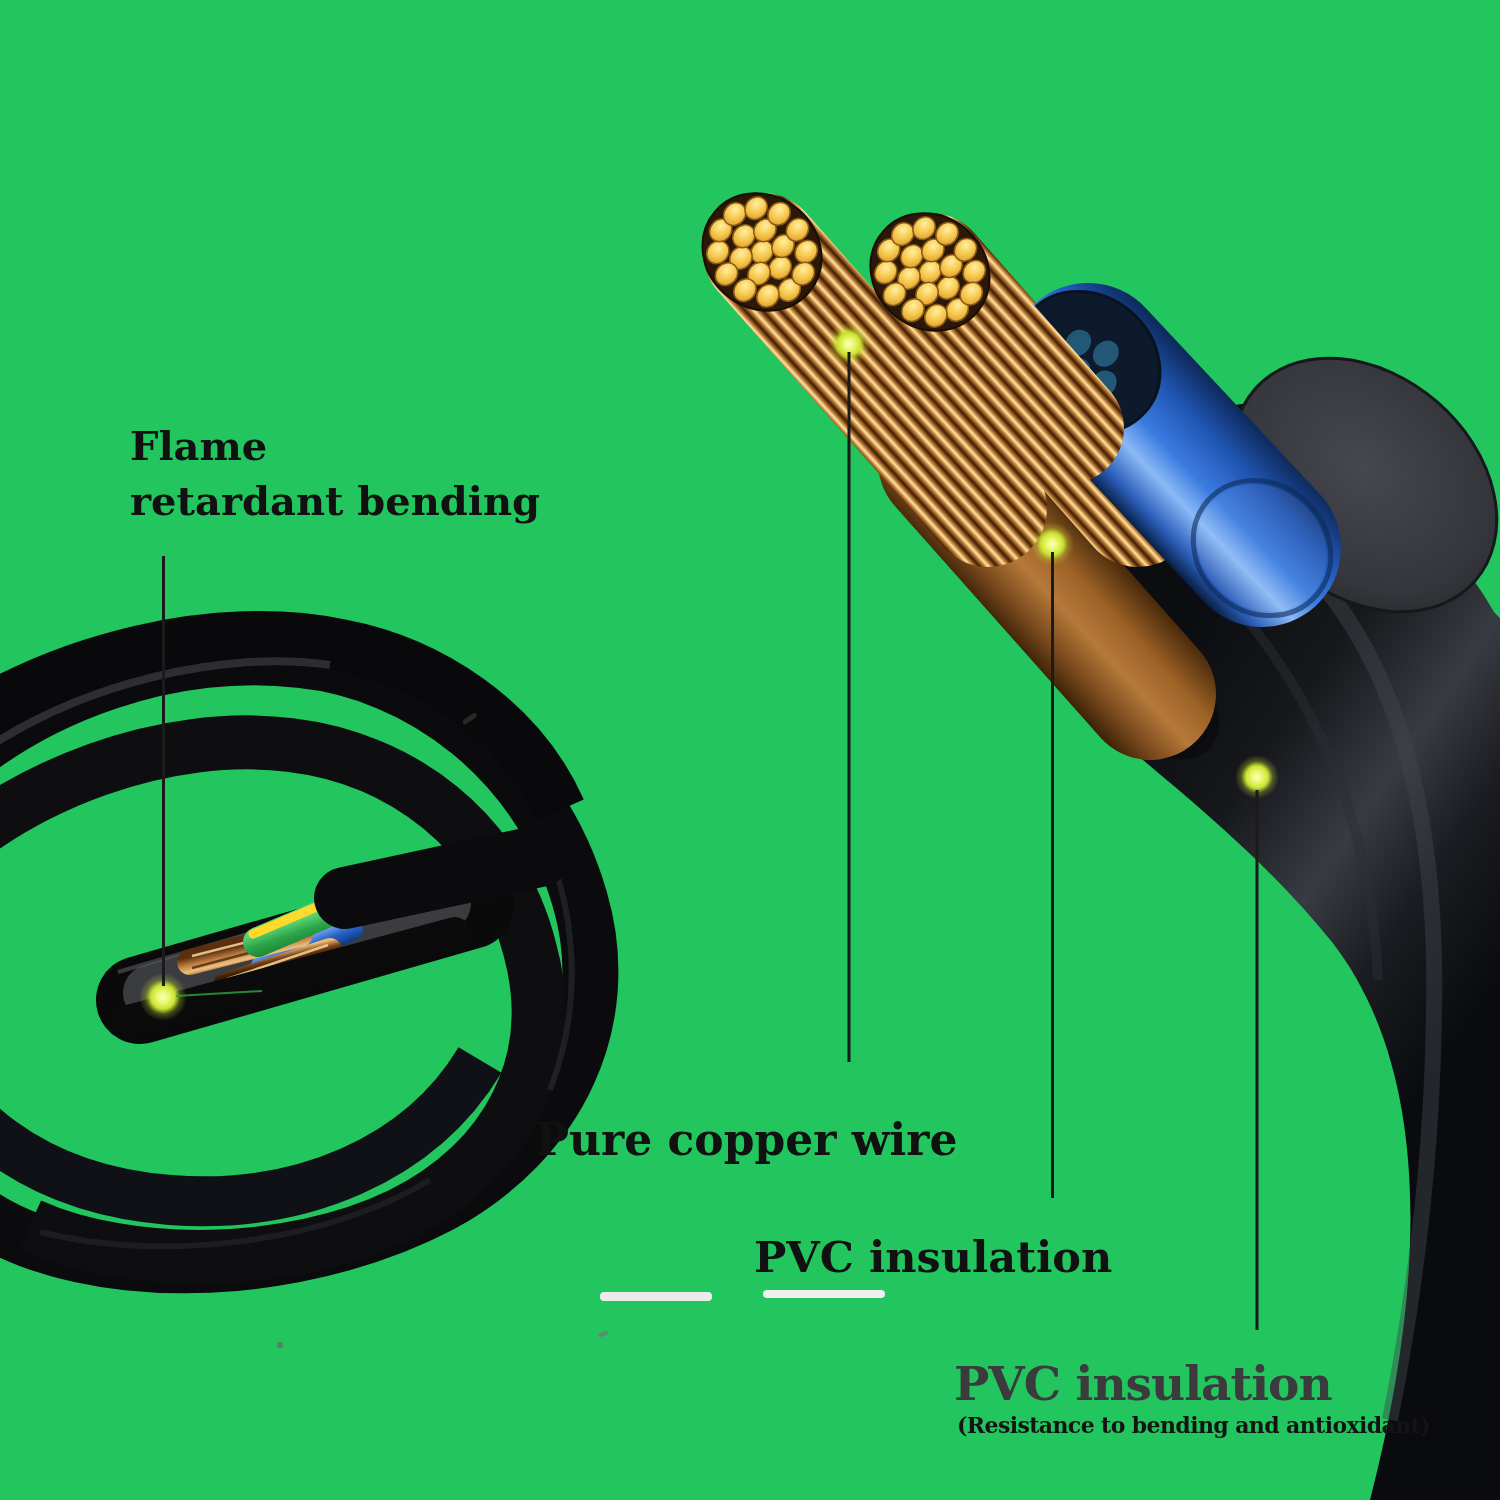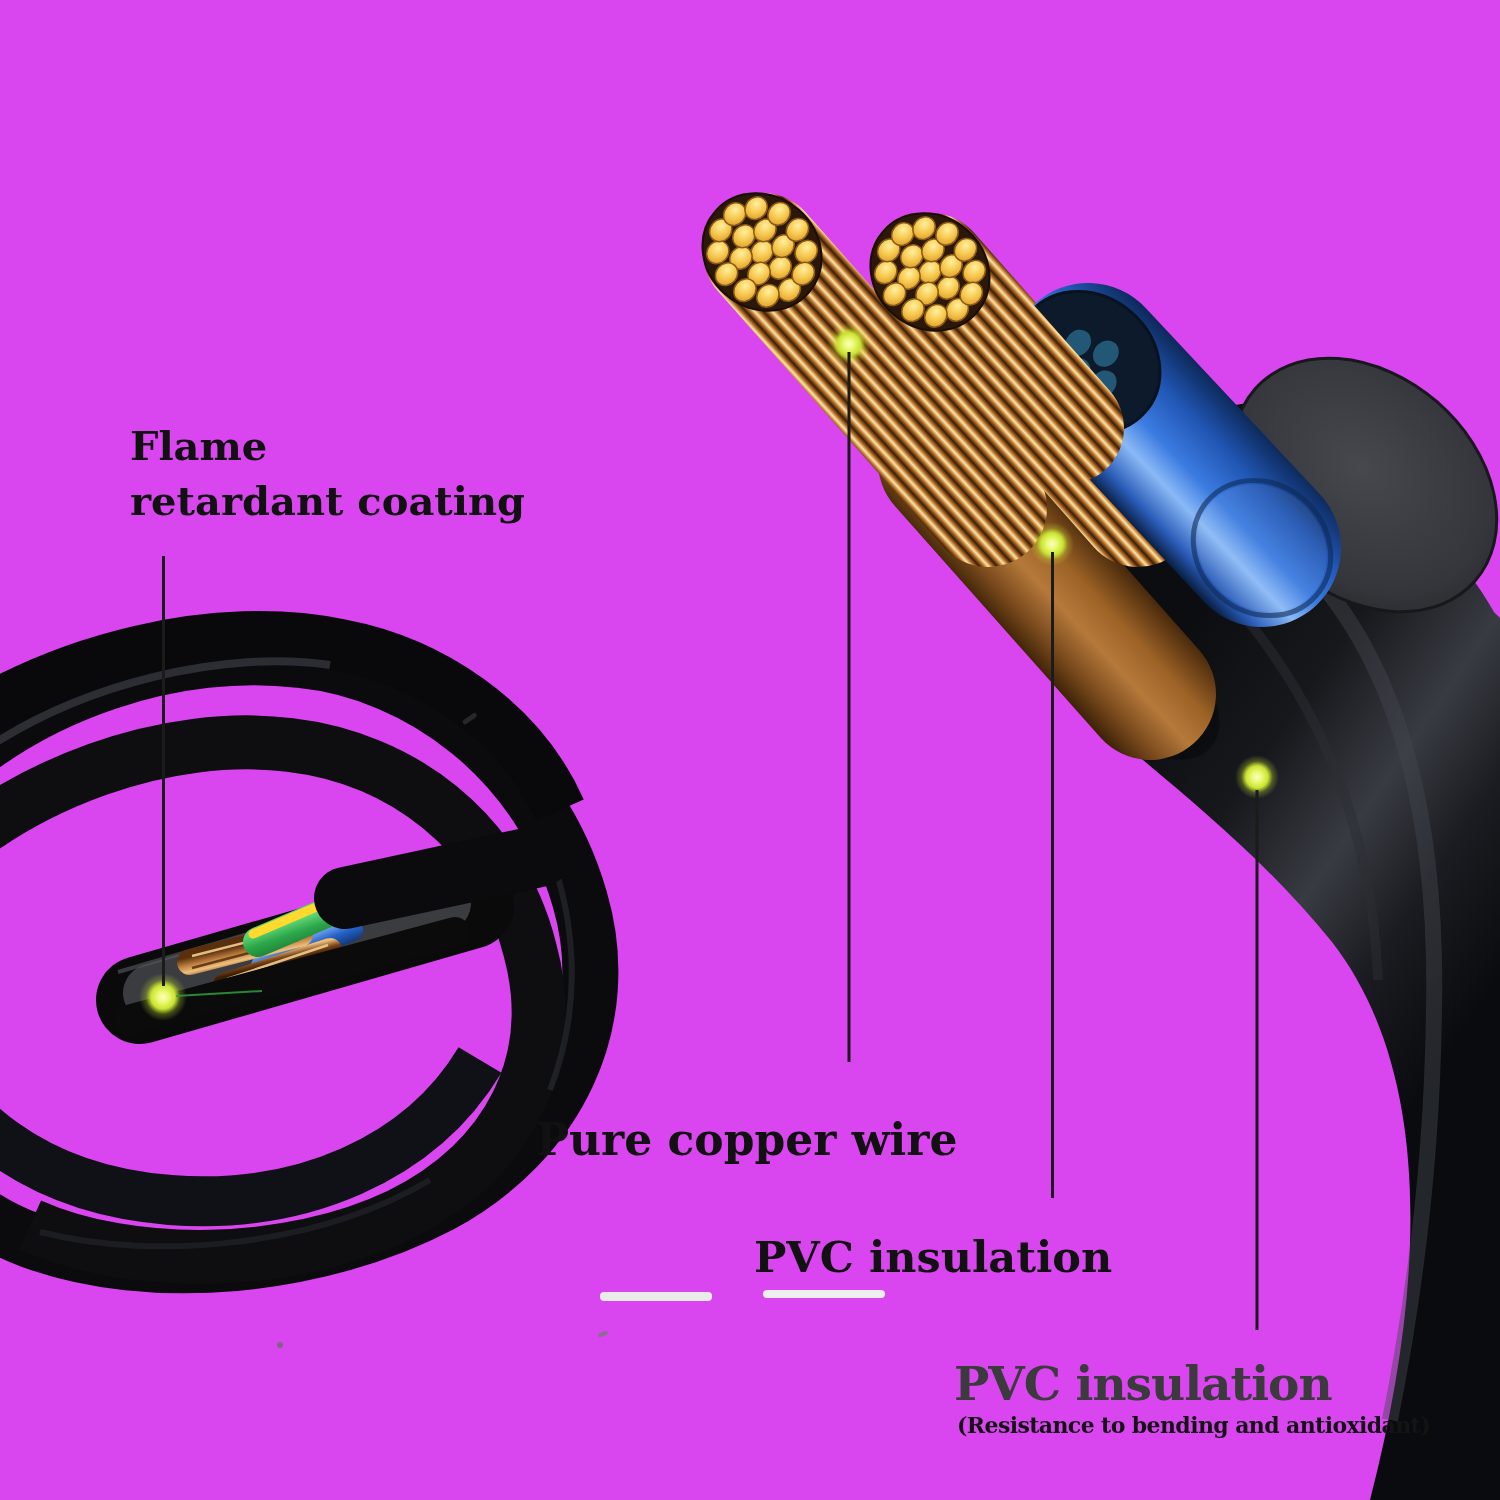--- a/index.html
+++ b/index.html
@@ -1,16 +1,16 @@
 <!DOCTYPE html>
 <html><head>
 <meta charset="utf-8">
 <style>
   html,body{margin:0;padding:0;background:#ffffff;}
-  .stage{position:relative;width:1500px;height:1500px;background:#d946ef;overflow:hidden;
+  .stage{position:relative;width:1500px;height:1500px;background:#22c55e;overflow:hidden;
          font-family:"DejaVu Serif","Liberation Serif",serif;}
   .stage svg{position:absolute;left:0;top:0;}
   .lbl{position:absolute;font-weight:700;color:#111;white-space:nowrap;}
   #lbl-flame{left:130px;top:418px;font-size:40px;line-height:55px;}
   #lbl-copper{left:536px;top:1114px;font-size:44px;}
   #lbl-pvc-mid{left:754px;top:1232px;font-size:43px;}
   #lbl-pvc-bot{left:954px;top:1356px;font-size:47px;letter-spacing:-1px;color:#3b3b3d;}
   #lbl-pvc-sub{left:957px;top:1412px;font-size:22px;letter-spacing:-0.6px;color:#141414;}
 </style>
 </head>
@@ -188,21 +188,21 @@
     <rect x="462" y="716" width="16" height="5" rx="2.5" transform="rotate(-35 470 719)" fill="#2b2b2b" opacity="0.9"></rect>
     <circle cx="280" cy="1345" r="3" fill="#6a6a6a" opacity="0.8"></circle>
     <rect x="598" y="1332" width="10" height="4" rx="2" transform="rotate(-20 603 1334)" fill="#777777" opacity="0.8"></rect>
     <rect x="600" y="1292" width="112" height="9" rx="4" fill="#ebebeb"></rect>
     <rect x="763" y="1290" width="122" height="8" rx="4" fill="#efefef"></rect>
   </g>
 </svg>
 
   <div class="lbl" id="lbl-flame">
     <div>Flame</div>
-    <div>retardant coating</div>
+    <div>retardant bending</div>
   </div>
 
   <div class="lbl" id="lbl-copper">Pure copper wire</div>
 
   <div class="lbl" id="lbl-pvc-mid">PVC insulation</div>
 
   <div class="lbl" id="lbl-pvc-bot">PVC insulation</div>
   <div class="lbl" id="lbl-pvc-sub">(Resistance to bending and antioxidant)</div>
 
 </div>

